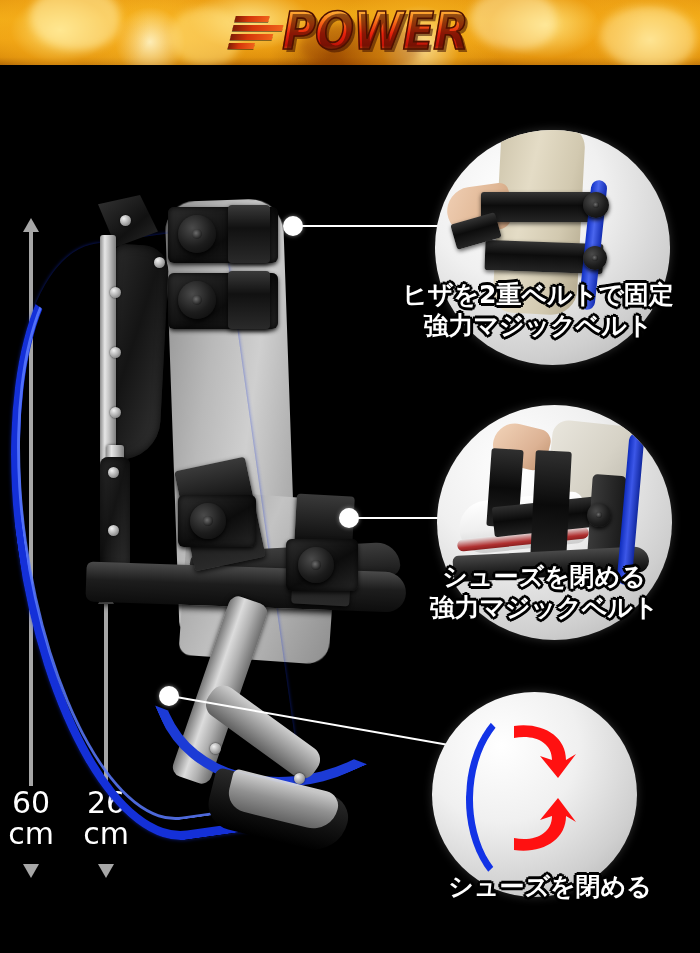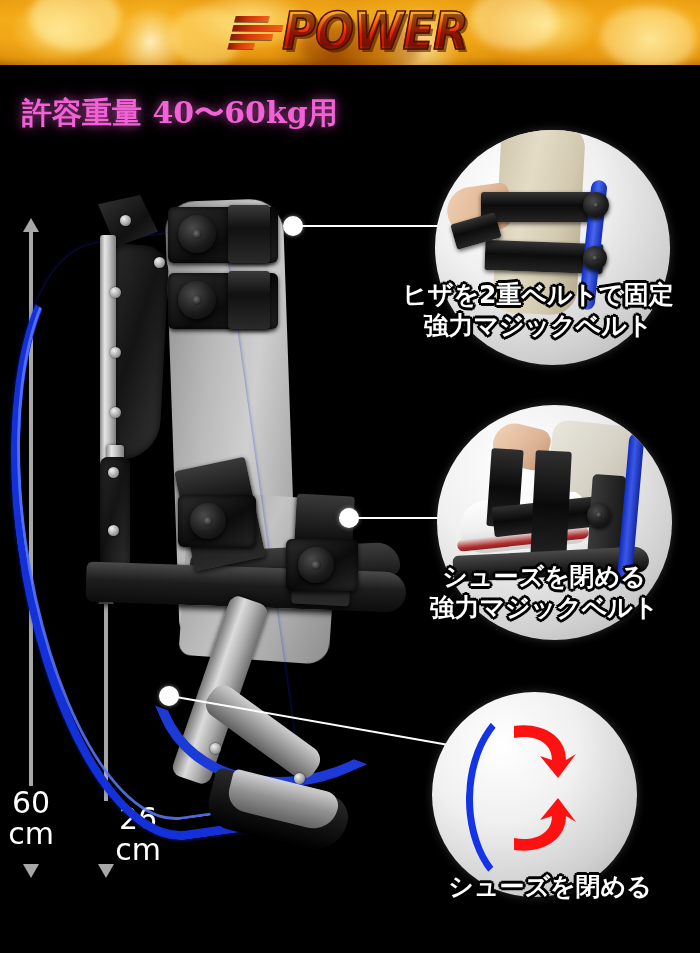--- a/index.html
+++ b/index.html
@@ -401,35 +401,34 @@
       <div id="speed-lines">
         <i></i>
           <i></i>
           <i></i>
           <i></i>
       </div>
       <div id="logo-text">POWER</div>
     </div>
   </div>
 
-  <div id="headline">許容重量 40〜60kg用</div>
 
   <div class="measure" style="left:14px; top:218px; width:34px; height:660px;">
     <div class="head up"></div>
     <div class="bar" style="top:13px; height:570px;"></div>
     <div class="lbl" style="top:568px;">60
 cm</div>
     <div class="bar" style="top:648px; height:0px;"></div>
     <div class="head down"></div>
   </div>
 
   <div class="measure" style="left:89px; top:590px; width:34px; height:288px;">
     <div class="head up"></div>
     <div class="bar" style="top:13px; height:198px;"></div>
-    <div class="lbl" style="top:212px;margin-left:32px;">26
+    <div class="lbl" style="top:196px;">26
 cm</div>
     <div class="head down"></div>
   </div>
 
   <div id="product">
     <div id="prod-bg-leg"></div>
     <div id="prod-bg-leg2"></div>
 
     <div id="spring-blue"></div>
     <div id="spring-blue2"></div>

